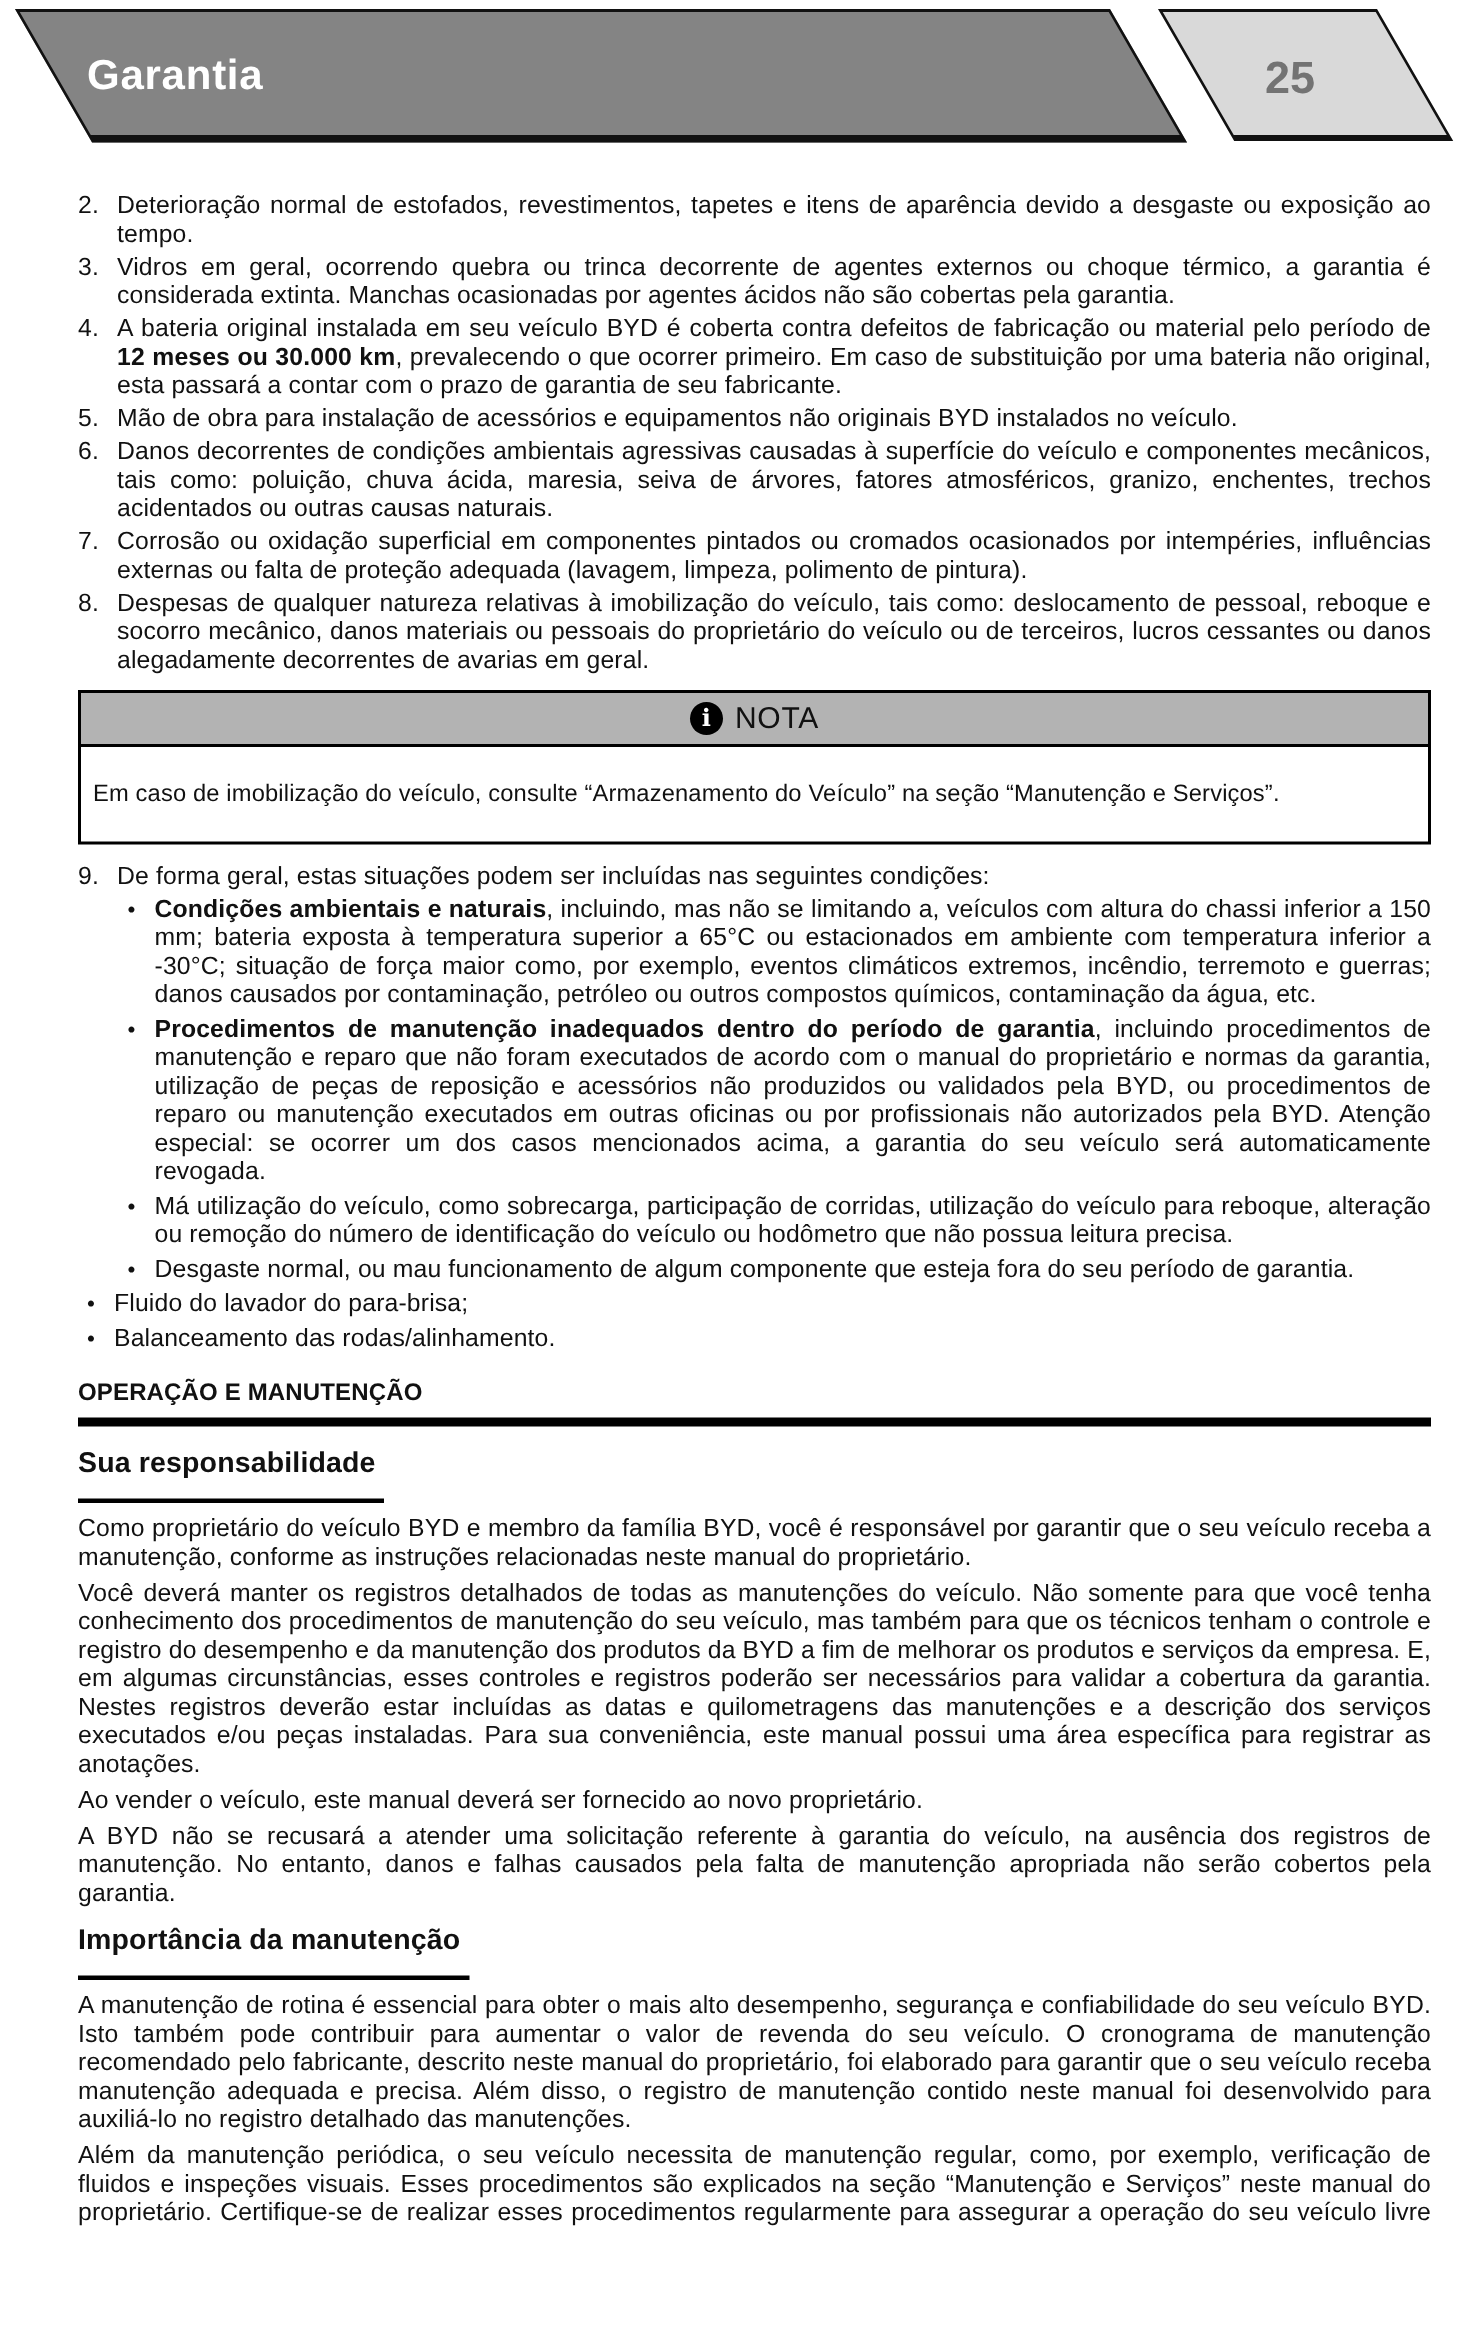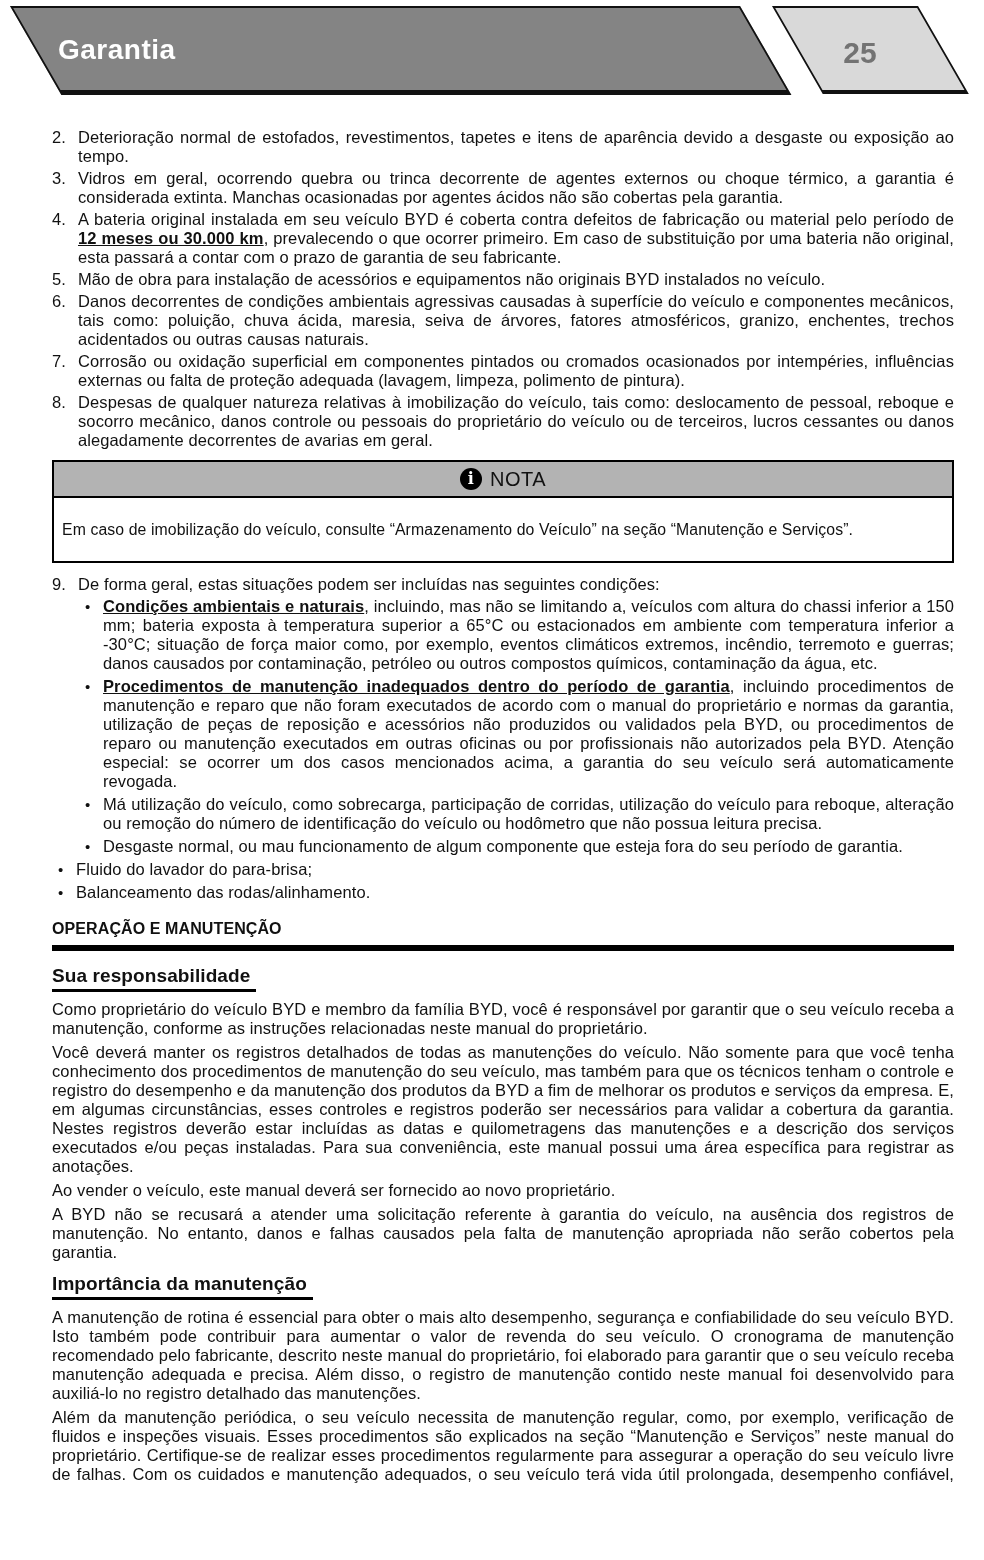--- a/index.html
+++ b/index.html
@@ -14,21 +14,21 @@
     border:2px solid #111;border-bottom:4px solid #111;transform:skewX(30deg);transform-origin:top left;}
   .banner-title{position:absolute;left:58px;top:34px;color:#fff;font-weight:bold;font-size:28px;letter-spacing:0.5px;}
   .page-num{position:absolute;left:800px;top:36px;width:120px;text-align:center;color:#737373;font-weight:bold;font-size:30px;}
 
   
   .content{position:absolute;left:52px;top:128px;width:902px;font-size:16.5px;line-height:19px;
     letter-spacing:0.1px;text-align:justify;}
   .num-item{display:flex;margin:0 0 3px 0;}
   .num-item .num{flex:none;width:26px;}
   .num-item .itext{flex:1;text-align:justify;}
-  .b{font-weight:bold;text-decoration:underline;}
+  .b{font-weight:bold;}
 
   ul.blist{list-style:none;margin:0;padding:0;}
   ul.bullets-l2{padding-left:33px;margin-top:2px;}
   ul.bullets-l1{padding-left:6px;}
   ul.blist li{display:flex;margin:0 0 4px 0;}
   ul.blist .dot{flex:none;width:18px;font-size:15px;}
   ul.blist .itext{flex:1;text-align:justify;}
 
   
   .nota{border:2px solid #000;margin:10px 0 12px 0;}
@@ -37,21 +37,21 @@
   .nota-title{font-weight:normal;font-size:20px;letter-spacing:0.5px;}
   .info-icon{display:inline-flex;align-items:center;justify-content:center;width:22px;height:22px;
     border-radius:50%;background:#000;}
   .info-i{color:#fff;font-family:"DejaVu Serif", serif;font-weight:bold;font-size:16px;line-height:1;}
   .nota-body{padding:22px 8px;font-size:15.8px;text-align:left;}
 
   
   .sec-title{font-size:16px;font-weight:bold;margin:14px 0 0 0;line-height:26px;}
   .sec-bar{height:6px;background:#000;margin:3px 0 8px 0;}
   .sub-title{display:inline-block;font-size:19px;font-weight:bold;border-bottom:3px solid #000;
-    padding:0 6px 2px 0;margin:6px 0 8px 0;line-height:22px;}
+    padding:0 6px 12px 0;margin:6px 0 8px 0;line-height:22px;}
   .para{margin:0 0 5px 0;}
   .plain{margin:0 0 2px 0;}
   #item9{margin-top:10px;}
 </style>
 </head>
 <body>
 
 <div class="page">
 
   <header class="banner">
@@ -83,21 +83,21 @@
         <div class="num-item">
           <span class="num">6.</span>
           <span class="itext"><span>Danos decorrentes de condições ambientais agressivas causadas à superfície do veículo e componentes mecânicos, tais como: poluição, chuva ácida, maresia, seiva de árvores, fatores atmosféricos, granizo, enchentes, trechos acidentados ou outras causas naturais.</span></span>
         </div>
         <div class="num-item">
           <span class="num">7.</span>
           <span class="itext"><span>Corrosão ou oxidação superficial em componentes pintados ou cromados ocasionados por intempéries, influências externas ou falta de proteção adequada (lavagem, limpeza, polimento de pintura).</span></span>
         </div>
         <div class="num-item">
           <span class="num">8.</span>
-          <span class="itext"><span>Despesas de qualquer natureza relativas à imobilização do veículo, tais como: deslocamento de pessoal, reboque e socorro mecânico, danos controle ou pessoais do proprietário do veículo ou de terceiros, lucros cessantes ou danos alegadamente decorrentes de avarias em geral.</span></span>
+          <span class="itext"><span>Despesas de qualquer natureza relativas à imobilização do veículo, tais como: deslocamento de pessoal, reboque e socorro mecânico, danos materiais ou pessoais do proprietário do veículo ou de terceiros, lucros cessantes ou danos alegadamente decorrentes de avarias em geral.</span></span>
         </div>
       </div>
 
     <div class="nota">
       <div class="nota-head">
         <span class="info-icon">
             <span class="info-i">i</span>
           </span>
         <span class="nota-title">NOTA</span>
       </div>

